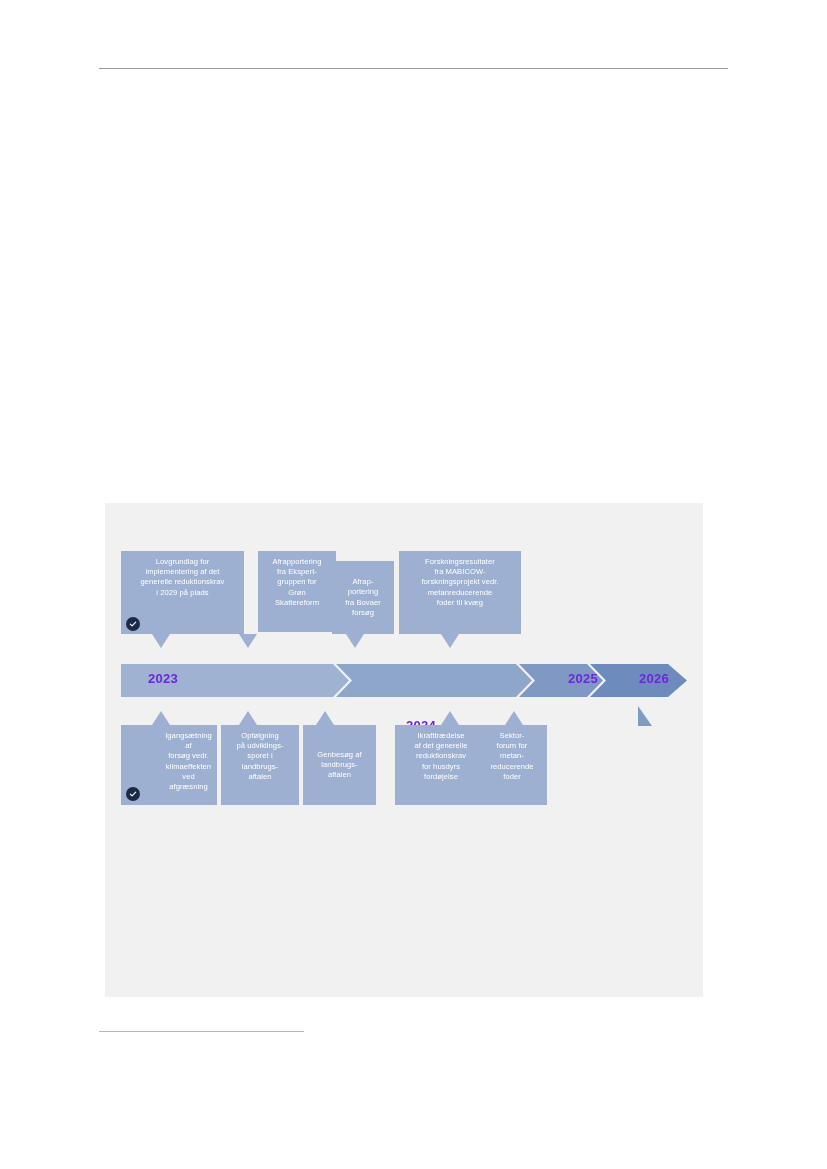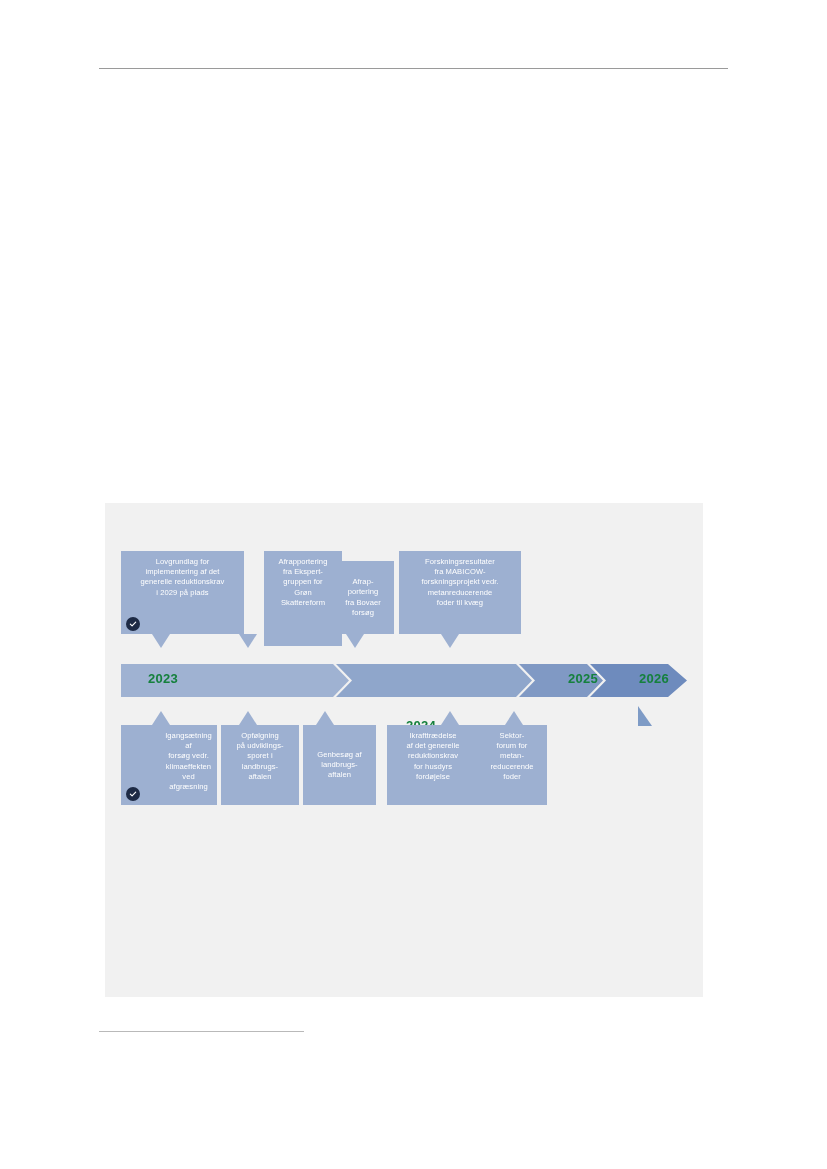--- a/index.html
+++ b/index.html
@@ -128,21 +128,21 @@
     position: absolute;
     left: 16px;
     top: 161px;
     width: 566px;
     height: 33px;
   }
   .bar svg { display: block; }
 
   .year-label {
     position: absolute;
-    color: #15803d;
+    color: #6d28d9;
     font-size: 13px;
     font-weight: bold;
     letter-spacing: 0.3px;
     top: 168px;
   }
 </style>
 </head>
 <body>
 
 <div class="page">
@@ -158,21 +158,21 @@
 generelle reduktionskrav
 i 2029 på plads</span>
       </div>
       <div class="check-badge" style="left:21px; top:114px;">
         <svg width="10" height="10" viewBox="0 0 10 10">
           <path d="M2.3 5.1 L4.1 6.9 L7.7 3.2" fill="none" stroke="#ffffff" stroke-width="1.1" stroke-linecap="round" stroke-linejoin="round"></path>
         </svg>
       </div>
       <div class="pointer down" style="left:47px; top:131px;"></div>
 
-      <div class="card top" style="left:159px; top:48px; width:78px; height:95px;">
+      <div class="card top" style="left:153px; top:48px; width:78px; height:81px;">
         <span class="card-text">Afrapportering
 fra Ekspert-
 gruppen for
 Grøn
 Skattereform</span>
       </div>
       <div class="pointer down" style="left:134px; top:131px;"></div>
 
       <div class="card top" style="left:227px; top:58px; width:62px; height:73px; align-items:center;">
         <span class="card-text">Afrap-
@@ -232,21 +232,21 @@
       </div>
 
       <div class="pointer up" style="left:211px; top:208px;"></div>
       <div class="card bottom" style="left:198px; top:222px; width:73px; height:80px; align-items:center;">
         <span class="card-text">Genbesøg af
 landbrugs-
 aftalen</span>
       </div>
 
       <div class="pointer up" style="left:336px; top:208px;"></div>
-      <div class="card bottom" style="left:282px; top:222px; width:92px; height:80px;">
+      <div class="card bottom" style="left:290px; top:222px; width:92px; height:80px;">
         <span class="card-text">Ikrafttrædelse
 af det generelle
 reduktionskrav
 for husdyrs
 fordøjelse</span>
       </div>
 
       <div class="pointer up" style="left:400px; top:208px;"></div>
       <div class="card bottom" style="left:372px; top:222px; width:70px; height:80px;">
         <span class="card-text">Sektor-

